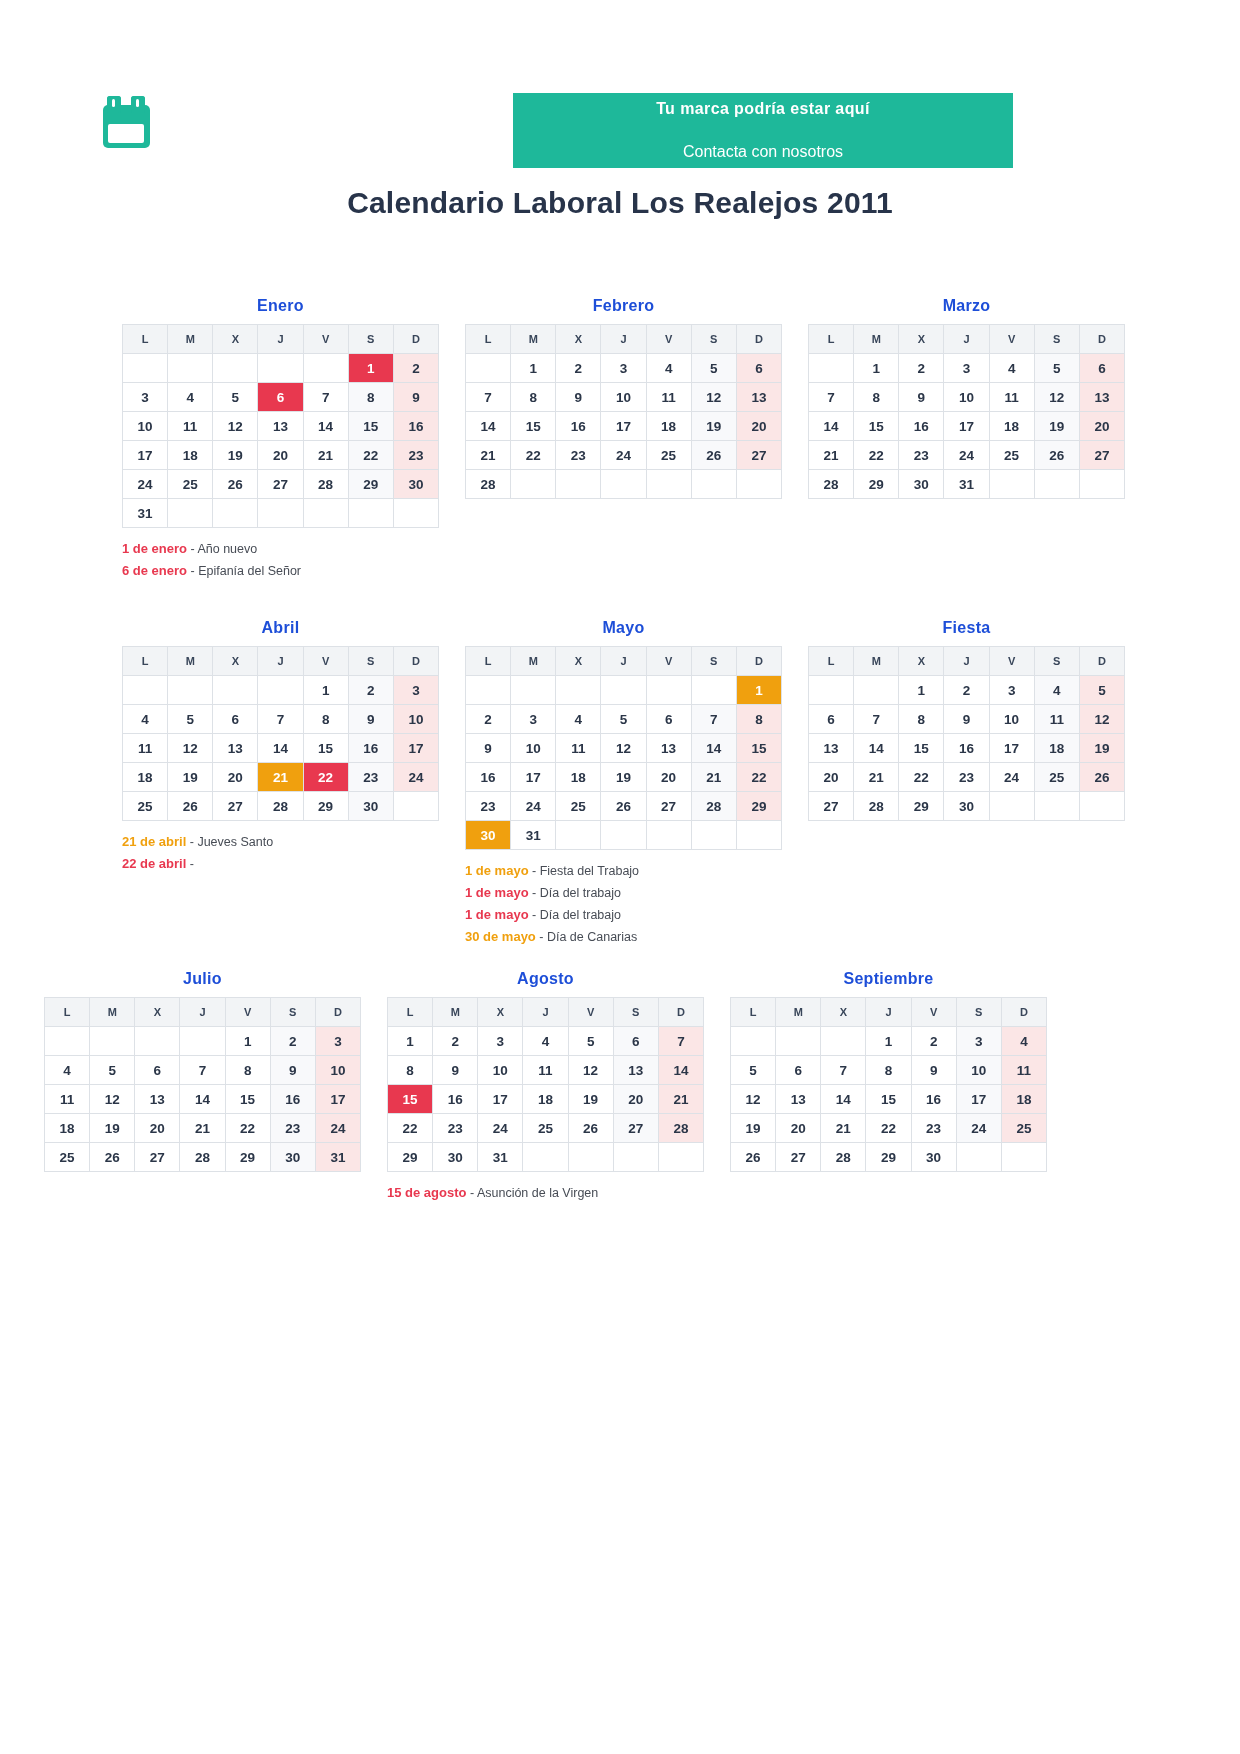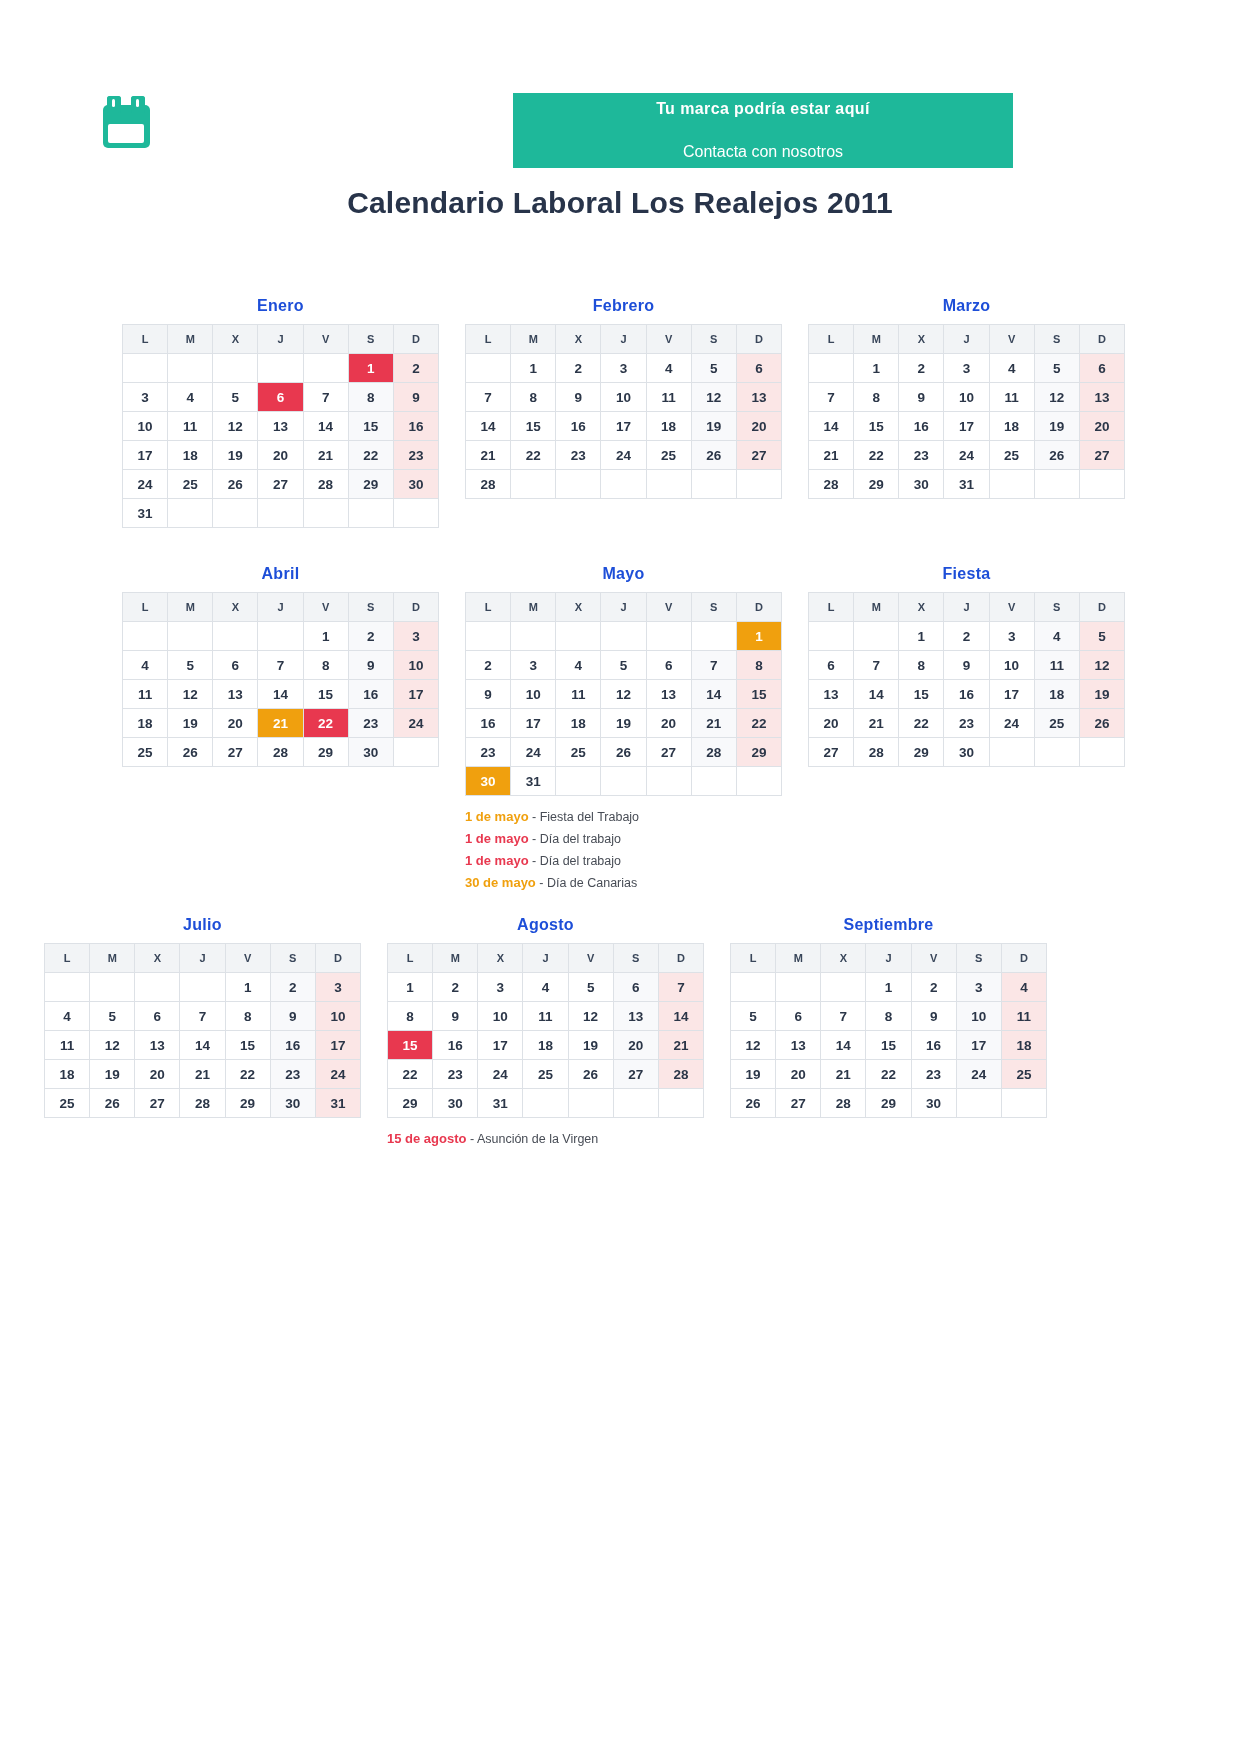--- a/index.html
+++ b/index.html
@@ -159,20 +159,24 @@
             <td>31</td>
             <td></td>
             <td></td>
             <td></td>
             <td></td>
             <td></td>
             <td></td>
           </tr>
         </tbody>
       </table>
+      <div class="notes">
+        <div class="note"><span class="note-date red">1 de enero</span> - Año nuevo</div>
+        <div class="note"><span class="note-date red">6 de enero</span> - Epifanía del Señor</div>
+      </div>
     </div>
     <div class="month">
       <div class="month-title">Febrero</div>
       <table class="cal">
         <thead>
           <tr>
             <th>L</th>
             <th>M</th>
             <th>X</th>
             <th>J</th>
@@ -350,20 +354,24 @@
             <td>25</td>
             <td>26</td>
             <td>27</td>
             <td>28</td>
             <td>29</td>
             <td class="sat">30</td>
             <td></td>
           </tr>
         </tbody>
       </table>
+      <div class="notes">
+        <div class="note"><span class="note-date orange">21 de abril</span> - Jueves Santo</div>
+        <div class="note"><span class="note-date red">22 de abril</span> - </div>
+      </div>
     </div>
     <div class="month">
       <div class="month-title">Mayo</div>
       <table class="cal">
         <thead>
           <tr>
             <th>L</th>
             <th>M</th>
             <th>X</th>
             <th>J</th>

